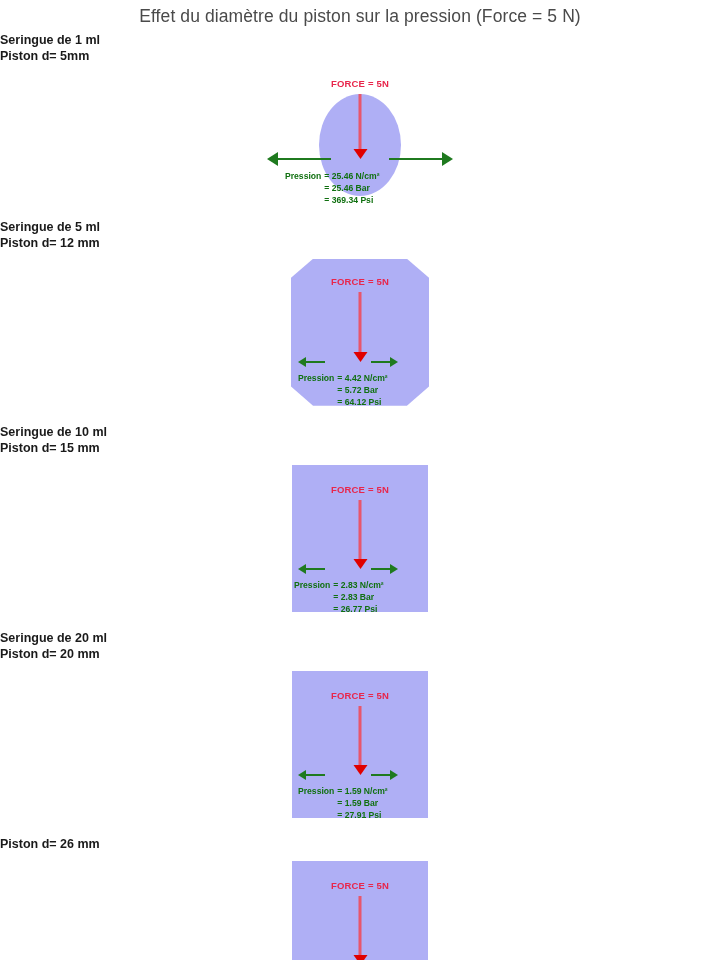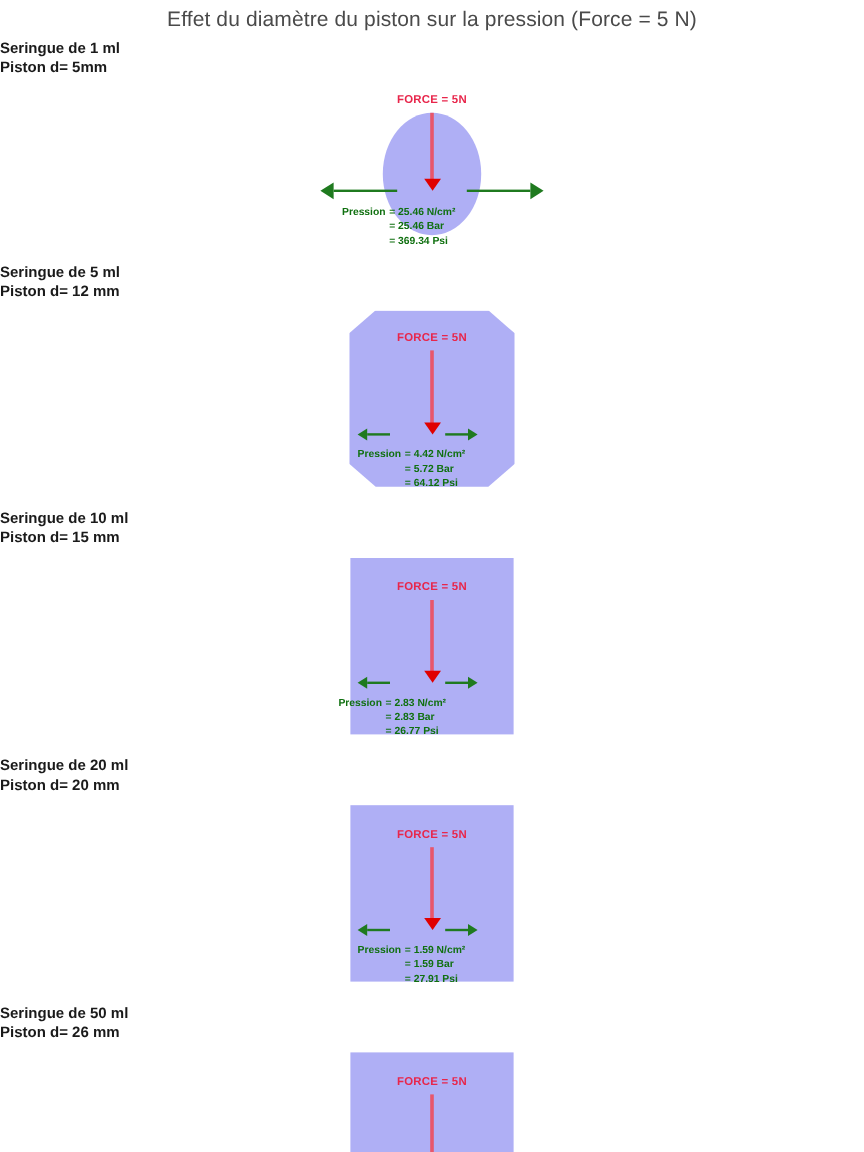--- a/index.html
+++ b/index.html
@@ -241,21 +241,21 @@
     <div class="piston-shape shape-rect" style="width:136px; height:147px; top:0;"></div>
 
     <div class="overlay">
       <span class="force-label" style="top:19px;">FORCE = 5N</span>
 
       <div class="force-arrow" style="top:35px; height:60px;"></div>
 
       <div class="green-arrow left small" style="top:103px; left:306px; width:19px;"></div>
       <div class="green-arrow right small" style="top:103px; left:371px; width:19px;"></div>
 
-      <div class="pressure-readout" style="top:114px; left:282px;">
+      <div class="pressure-readout" style="top:114px; left:294px;">
         <span class="row">
           <span class="label">Pression</span><span class="value">= 2.83 N/cm²</span>
         </span>
         <span class="row cont">
           <span class="label">Pression</span><span class="value">= 2.83 Bar</span>
         </span>
         <span class="row cont">
           <span class="label">Pression</span><span class="value">= 26.77 Psi</span>
         </span>
       </div>
@@ -290,21 +290,20 @@
         <span class="row cont">
           <span class="label">Pression</span><span class="value">= 27.91 Psi</span>
         </span>
       </div>
     </div>
   </div>
 </section>
 
 <section class="syringe-block" style="margin-top:18px;">
   <div class="block-heading">
-    <span class="line">Seringue de 50 ml</span>
     <span class="line">Piston d= 26 mm</span>
   </div>
 
   <div class="piston-wrap" style="height:147px; margin-top:9px;">
     <div class="piston-shape shape-rect" style="width:136px; height:147px; top:0;"></div>
 
     <div class="overlay">
       <span class="force-label" style="top:19px;">FORCE = 5N</span>
 
       <div class="force-arrow" style="top:35px; height:60px;"></div>

